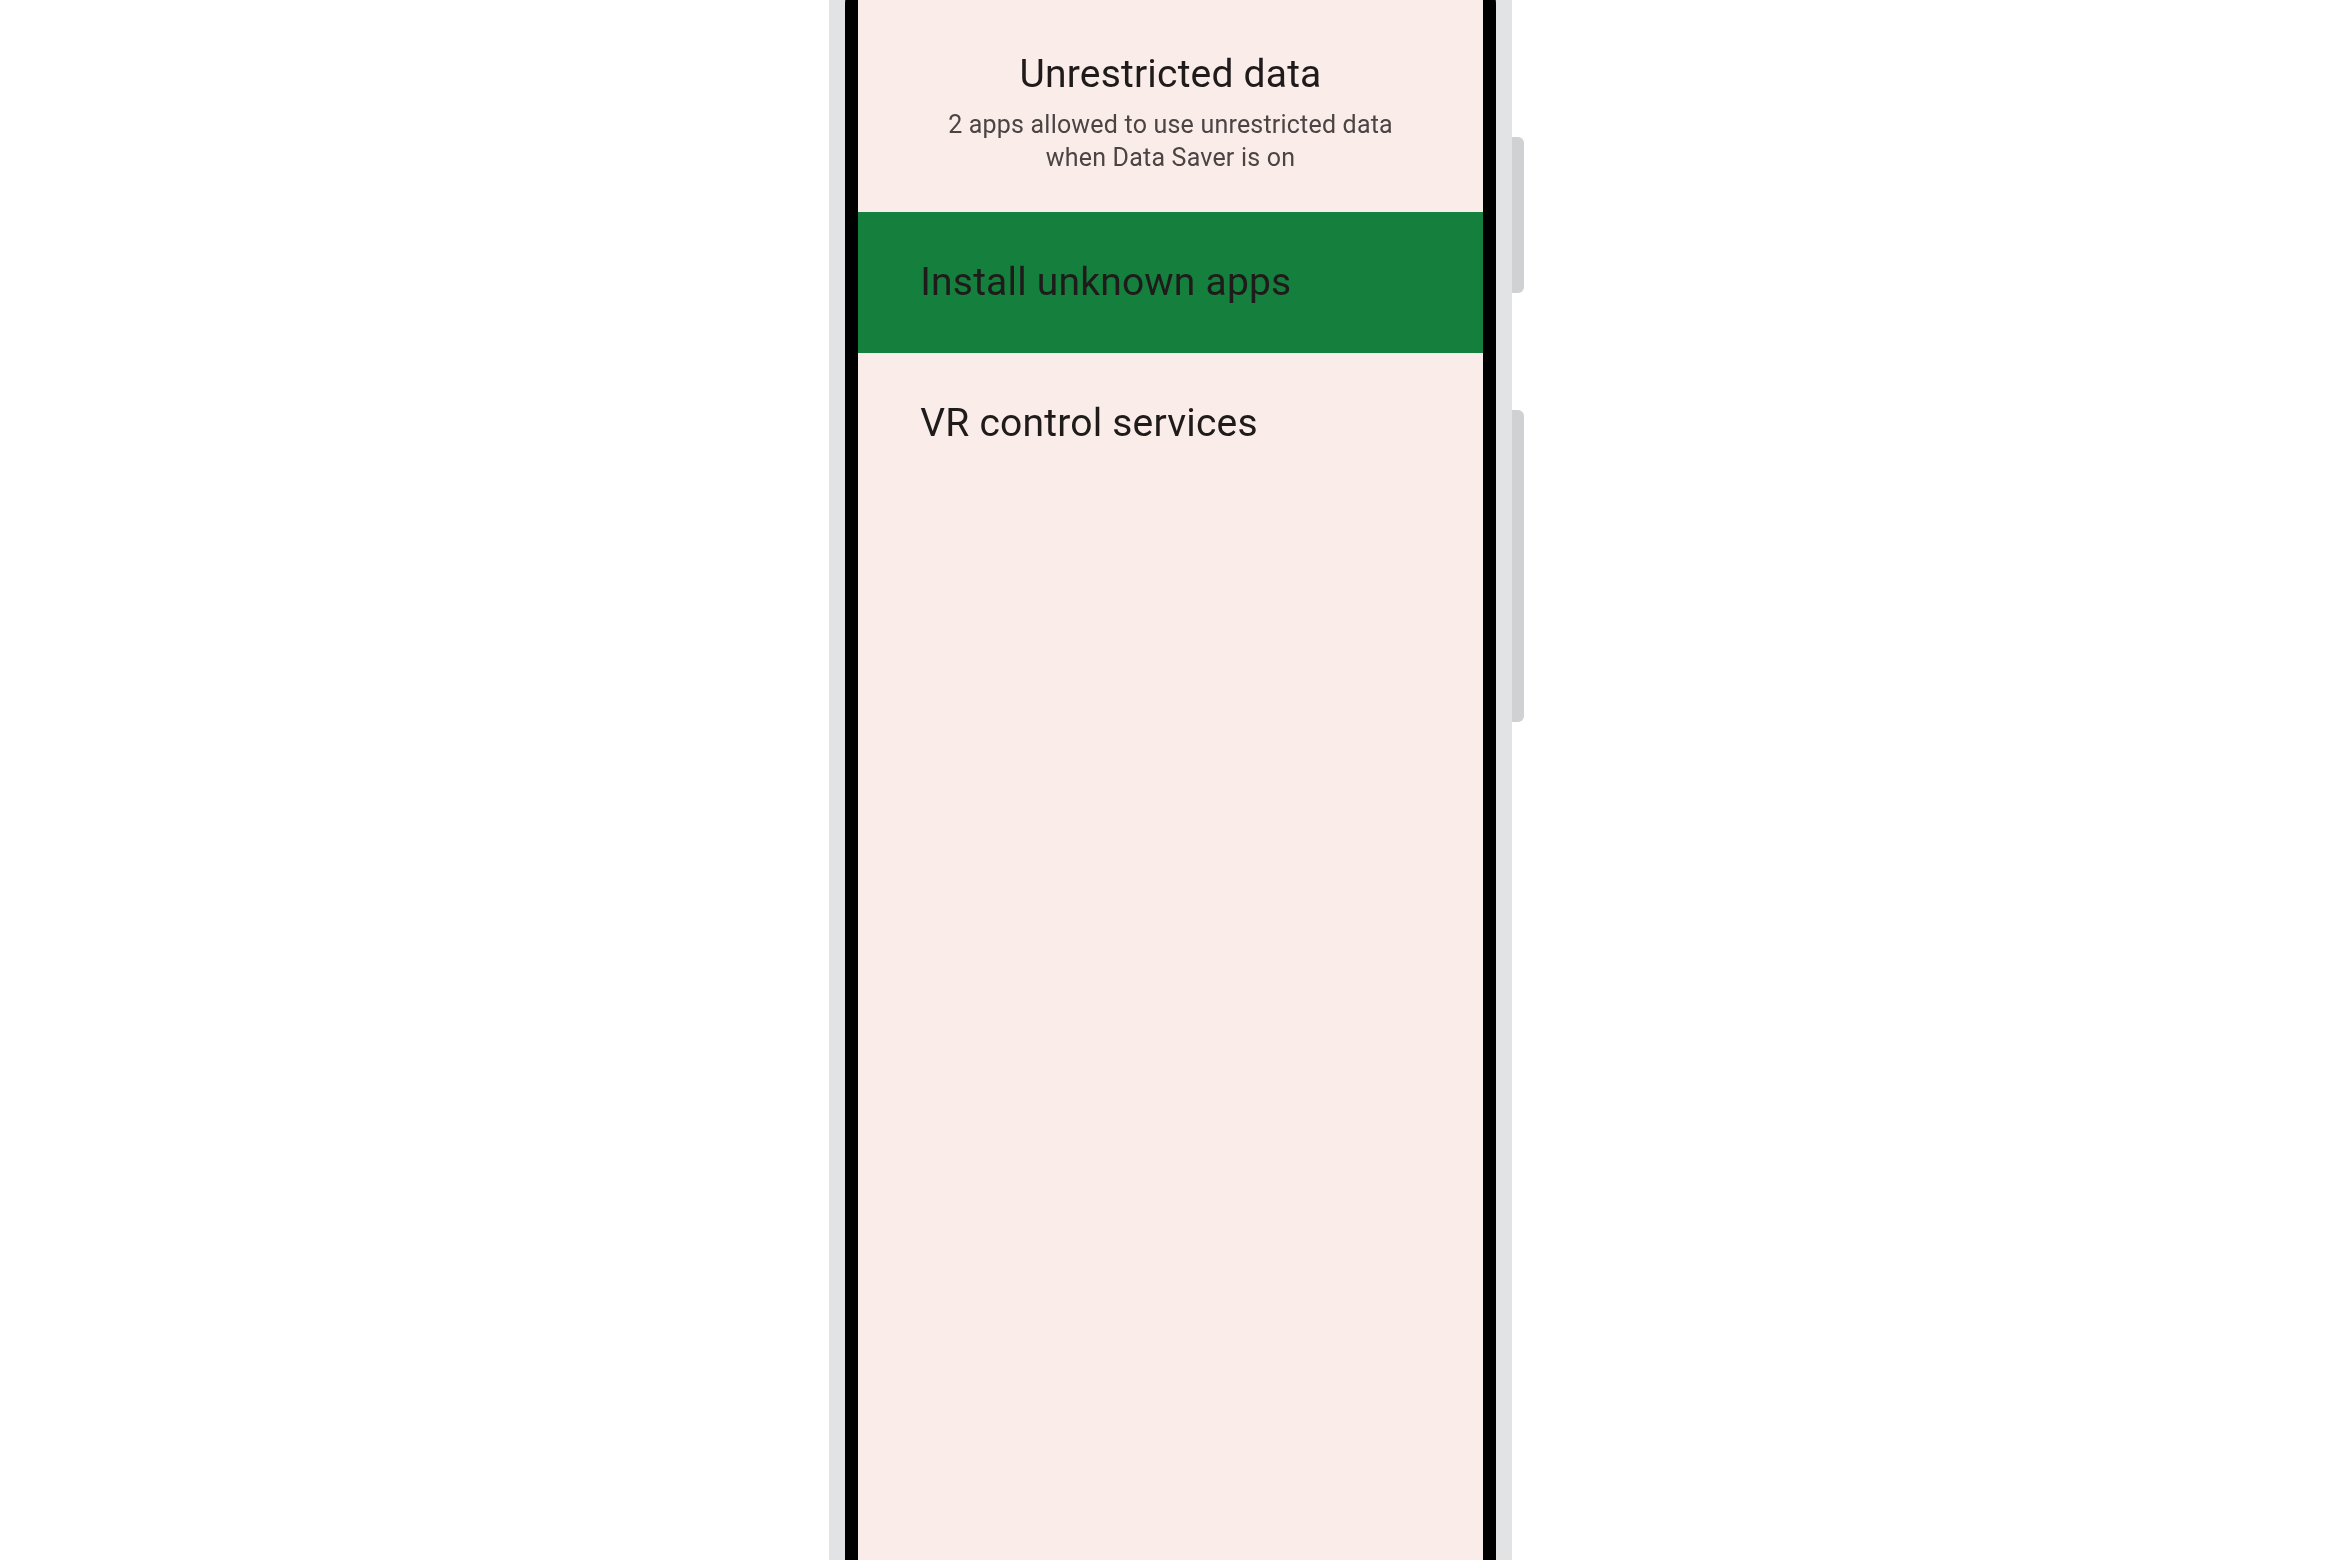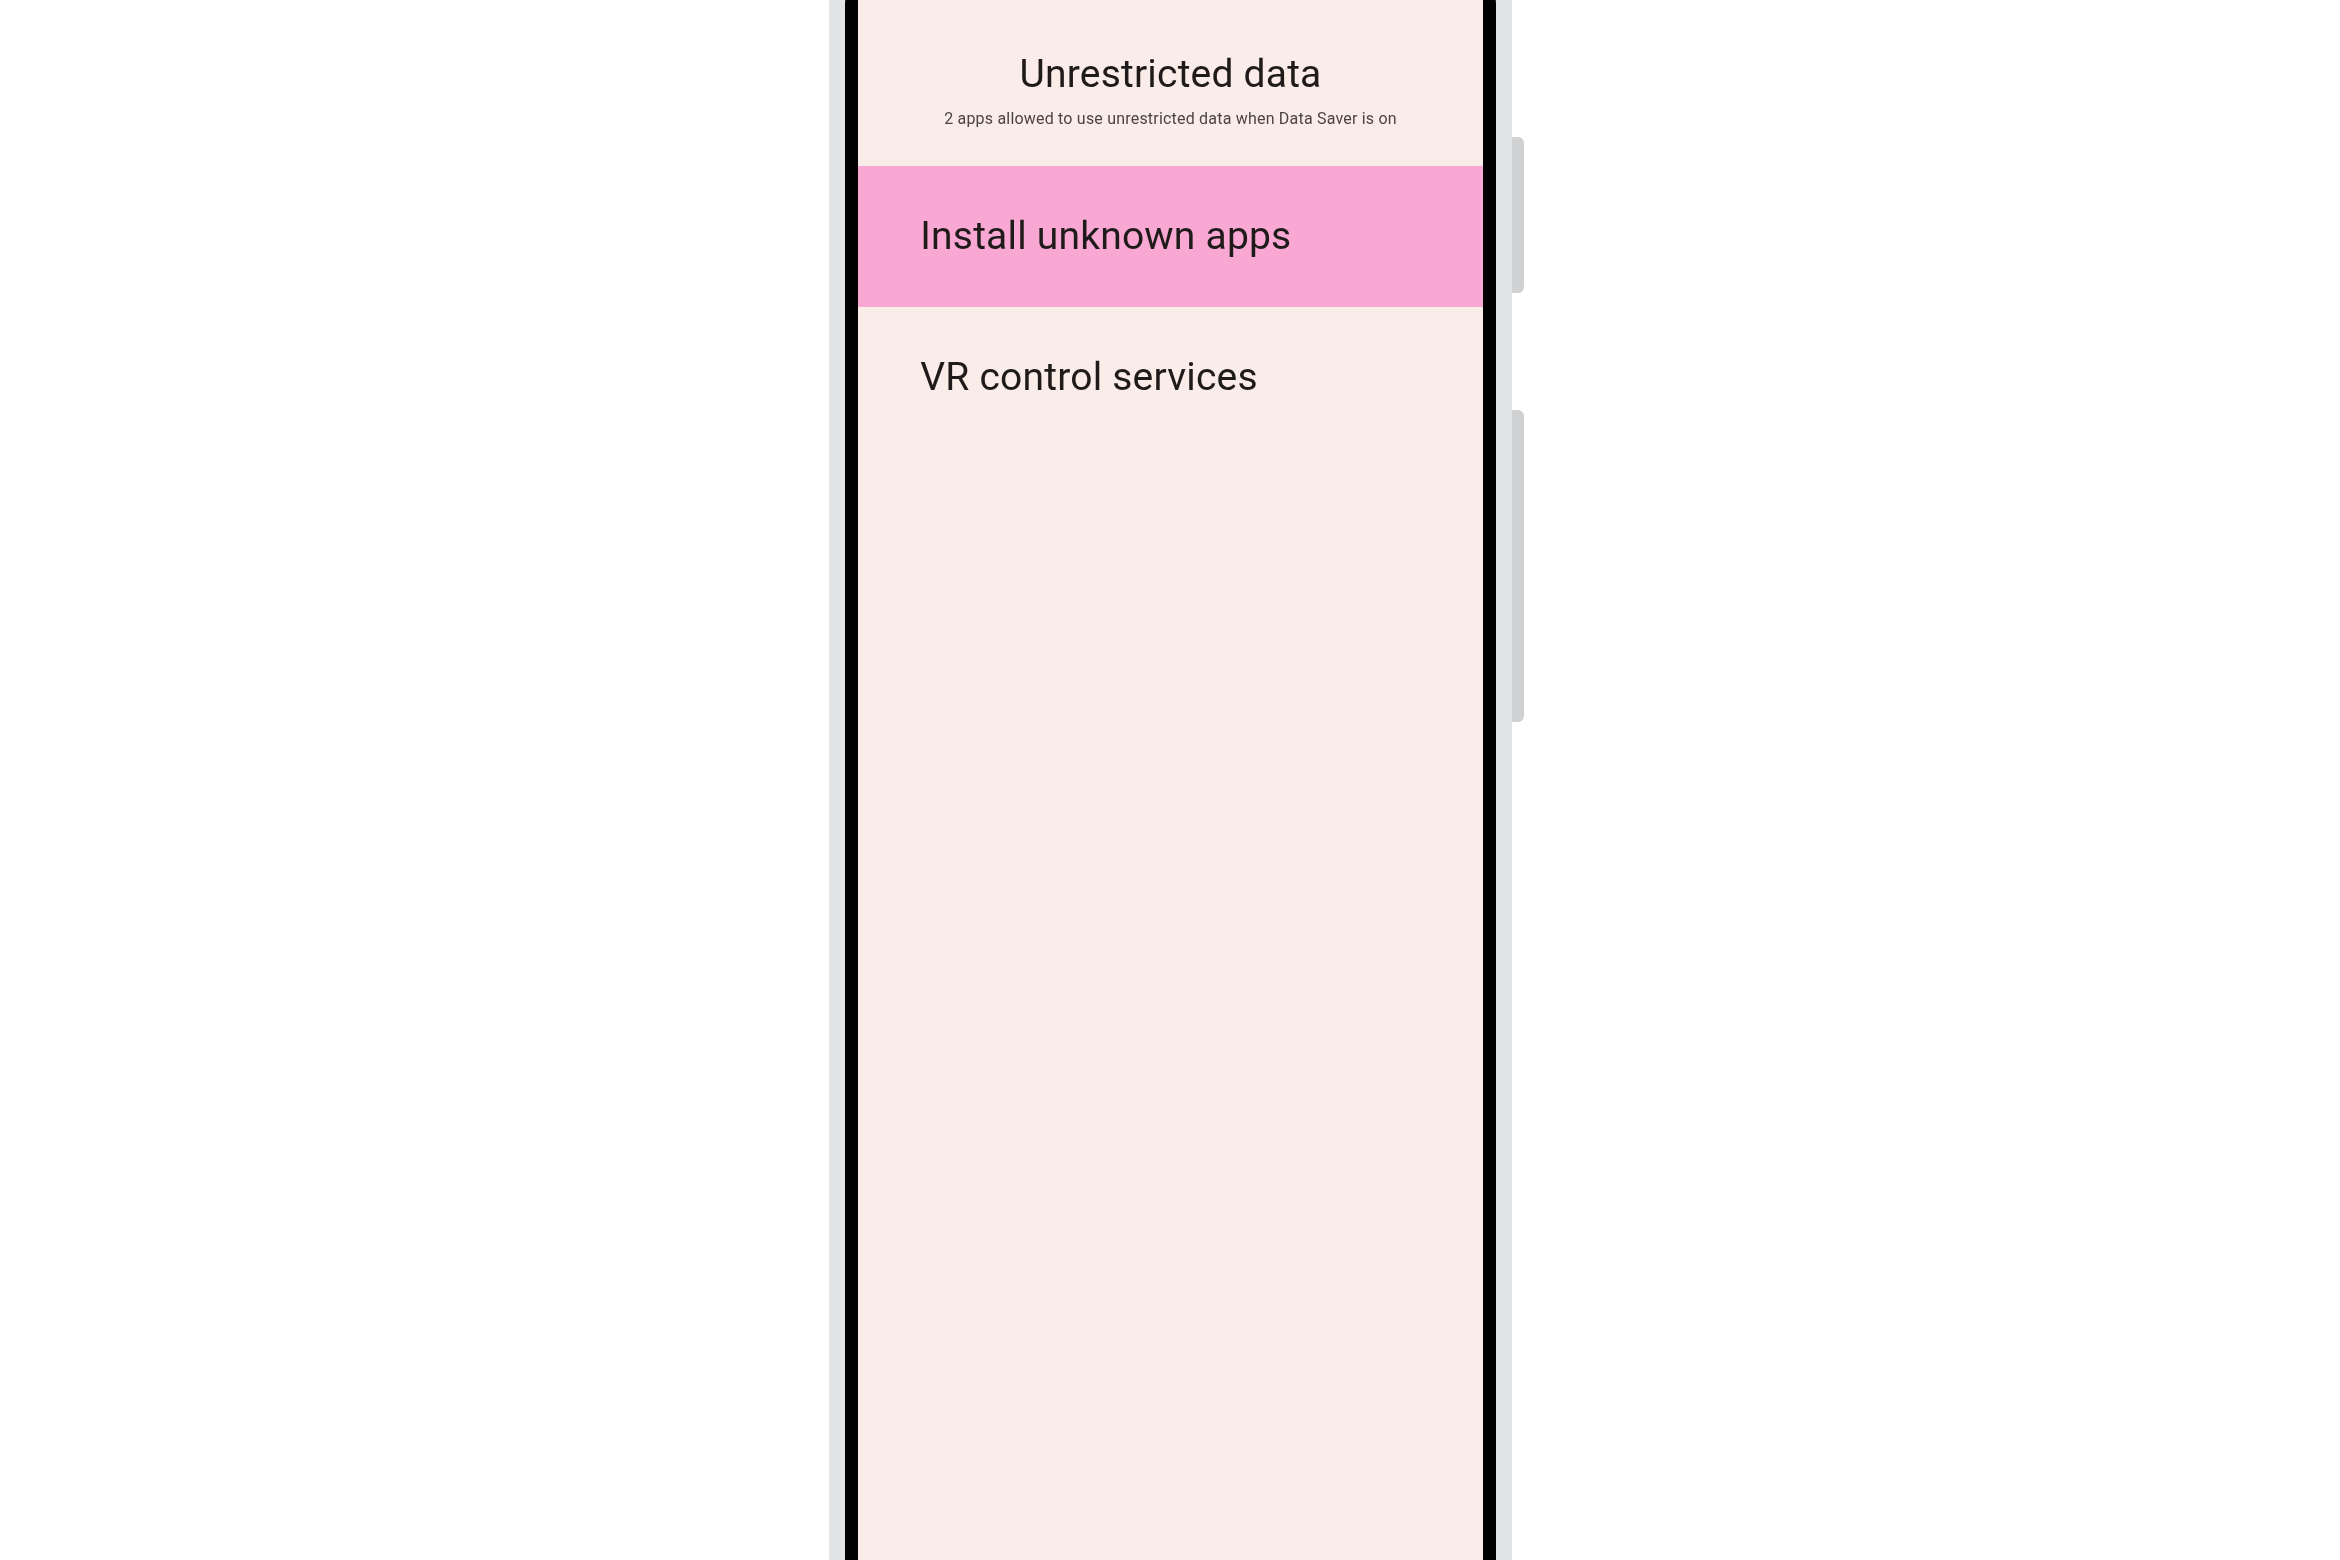--- a/index.html
+++ b/index.html
@@ -47,32 +47,32 @@
     }
     .hw-vol { top: 176px; height: 156px; }
     .hw-pwr { top: 449px; height: 312px; }
 
     .list { padding-top: 13.7px; }
     .item {
       padding: 47px 62px;
       cursor: pointer;
     }
     .item.highlight {
-      background: #f9a8d4;
+      background: #15803d;
     }
     .item .title {
       font-size: 39px;
       font-weight: 400;
       color: #1f1b1a;
       letter-spacing: 0.2px;
       line-height: 1.2;
     }
     .item .subtitle {
       margin-top: 9.8px;
-      font-size: 16px;
+      font-size: 25px;
       color: #4b4443;
       line-height: 1.35;
       font-weight: 400;
       letter-spacing: 0.2px;
     }
     .item.with-sub { padding-top: 47px; padding-bottom: 37px; text-align: center; }
   </style>
 </head>
 <body>
 

